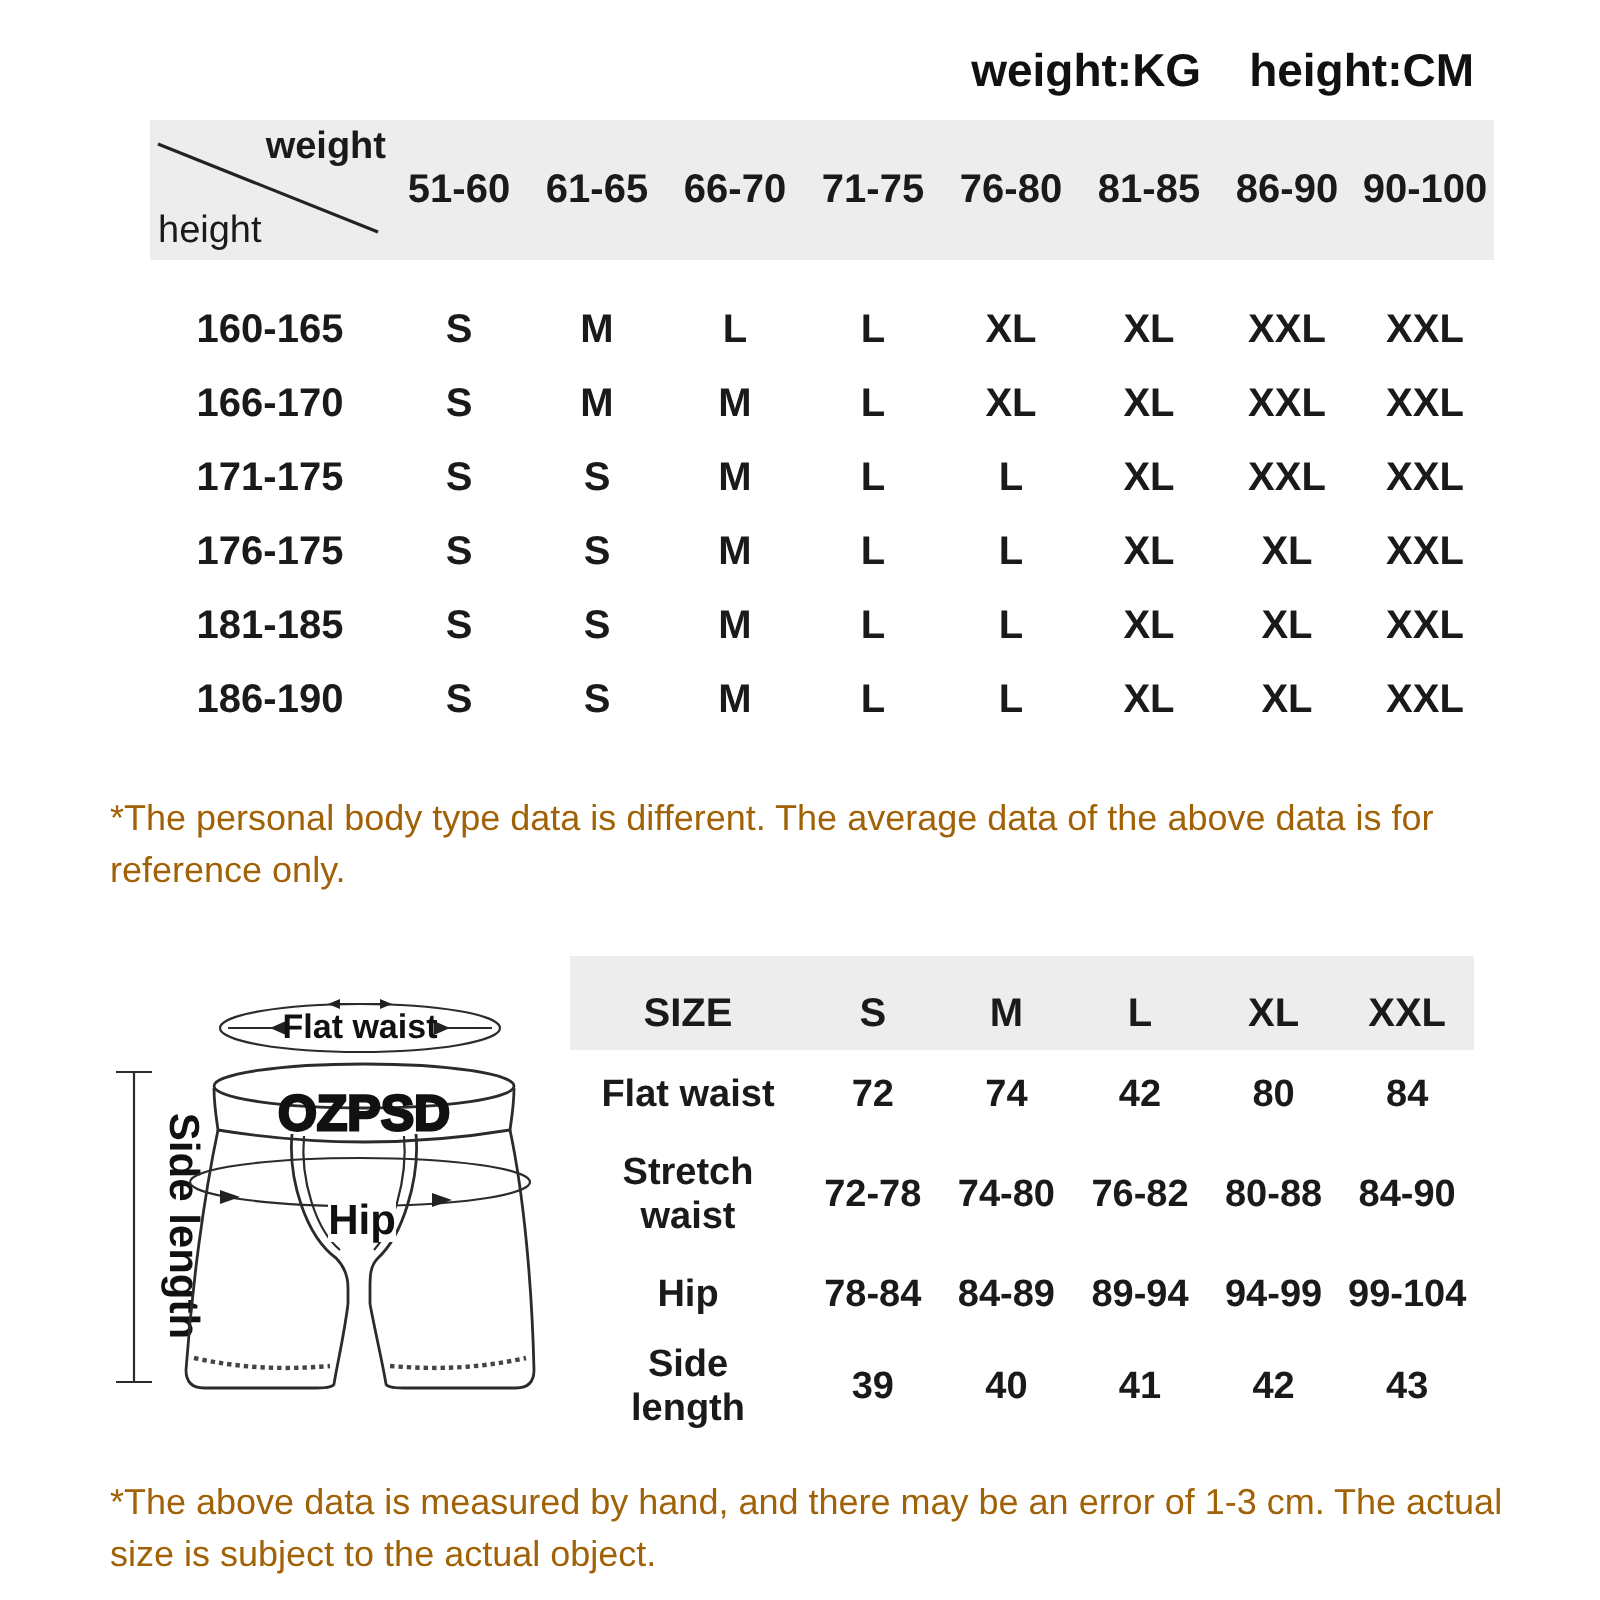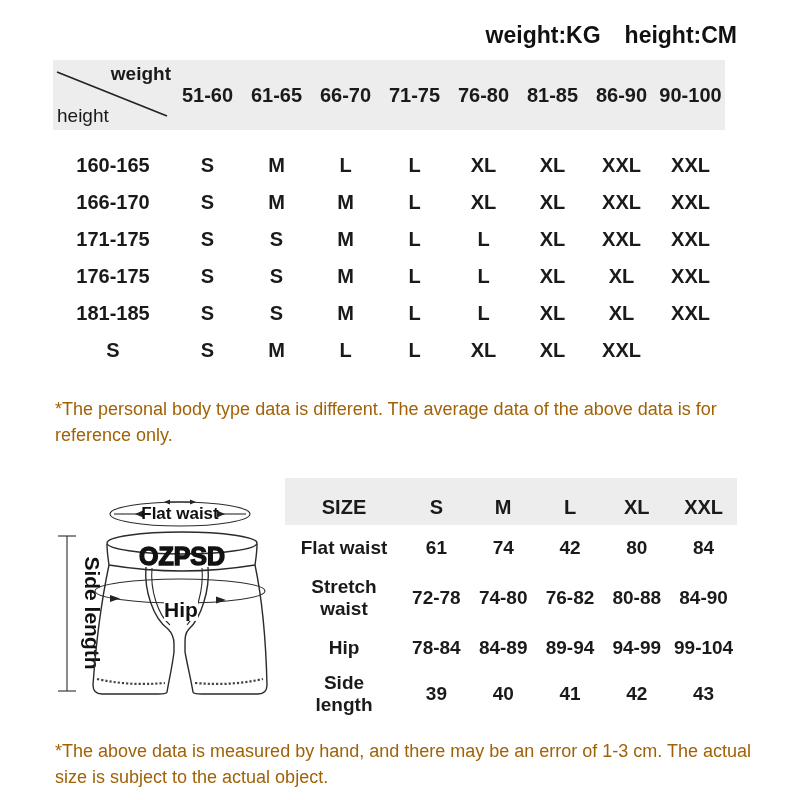--- a/index.html
+++ b/index.html
@@ -8,21 +8,21 @@
     font-family:"Liberation Sans","DejaVu Sans",sans-serif;
     color:#1a1a1a;position:relative;overflow:hidden;
   }
   .page{position:relative;width:800px;height:800px;background:#fff;}
 
   
   .units{position:absolute;top:22px;right:63px;display:flex;gap:24px;
          font-size:23px;font-weight:700;color:#111;}
 
   
-  .t1{position:absolute;left:53px;top:60px;width:672px;}
+  .t1{position:absolute;left:75px;top:60px;width:672px;}
   .t1-head{display:grid;grid-template-columns:120px repeat(8,69px);
            height:70px;background:#ededed;align-items:center;}
   .t1-head .col{text-align:center;font-size:20px;font-weight:700;}
   .corner{position:relative;width:120px;height:70px;}
   .corner .cw{position:absolute;top:3px;right:2px;font-size:19px;font-weight:700;}
   .corner .ch{position:absolute;bottom:3px;left:4px;font-size:19px;font-weight:400;}
   .corner svg{position:absolute;left:0;top:0;}
   .t1-body{padding-top:17px;}
   .t1-row{display:grid;grid-template-columns:120px repeat(8,69px);
           height:37px;align-items:center;}
@@ -130,20 +130,21 @@
         <div class="sz">S</div>
         <div class="sz">S</div>
         <div class="sz">M</div>
         <div class="sz">L</div>
         <div class="sz">L</div>
         <div class="sz">XL</div>
         <div class="sz">XL</div>
         <div class="sz">XXL</div>
       </div>
       <div class="t1-row">
+        <div class="lbl">186-190</div>
         <div class="sz">S</div>
         <div class="sz">S</div>
         <div class="sz">M</div>
         <div class="sz">L</div>
         <div class="sz">L</div>
         <div class="sz">XL</div>
         <div class="sz">XL</div>
         <div class="sz">XXL</div>
       </div>
     </div>
@@ -203,21 +204,21 @@
     <div class="t2-head">
       <div class="col">SIZE</div>
       <div class="col">S</div>
       <div class="col">M</div>
       <div class="col">L</div>
       <div class="col">XL</div>
       <div class="col">XXL</div>
     </div>
     <div class="t2-row r-h46">
       <div class="lbl"><span>Flat waist</span></div>
-      <div class="val">61</div>
+      <div class="val">72</div>
       <div class="val">74</div>
       <div class="val">42</div>
       <div class="val">80</div>
       <div class="val">84</div>
     </div>
     <div class="t2-row r-h54">
       <div class="lbl"><span>Stretch waist</span></div>
       <div class="val">72-78</div>
       <div class="val">74-80</div>
       <div class="val">76-82</div>

